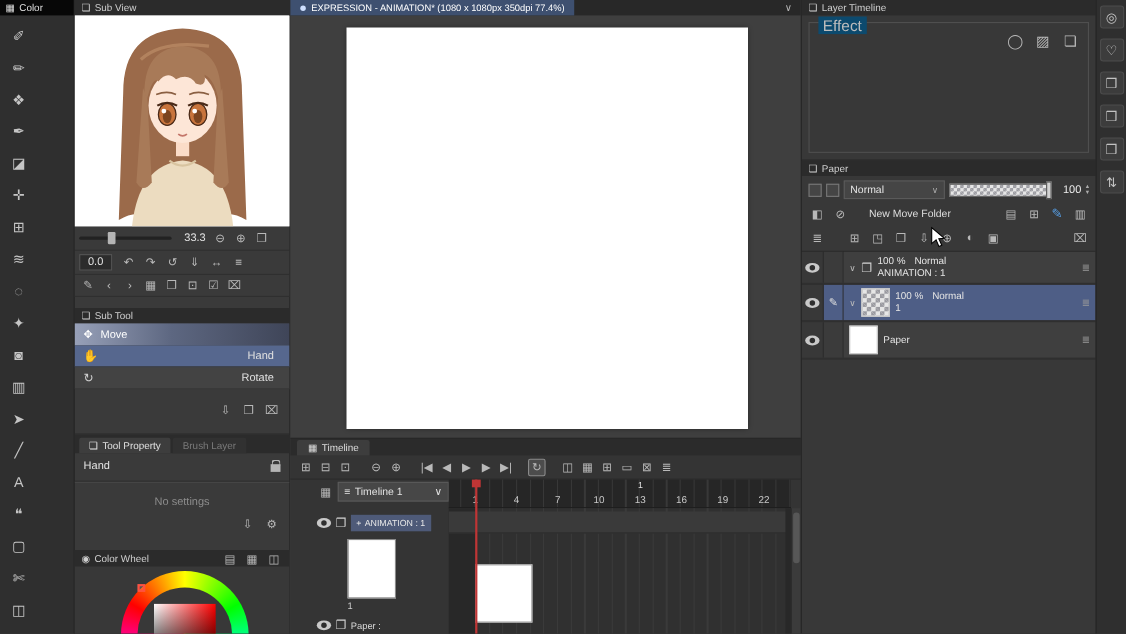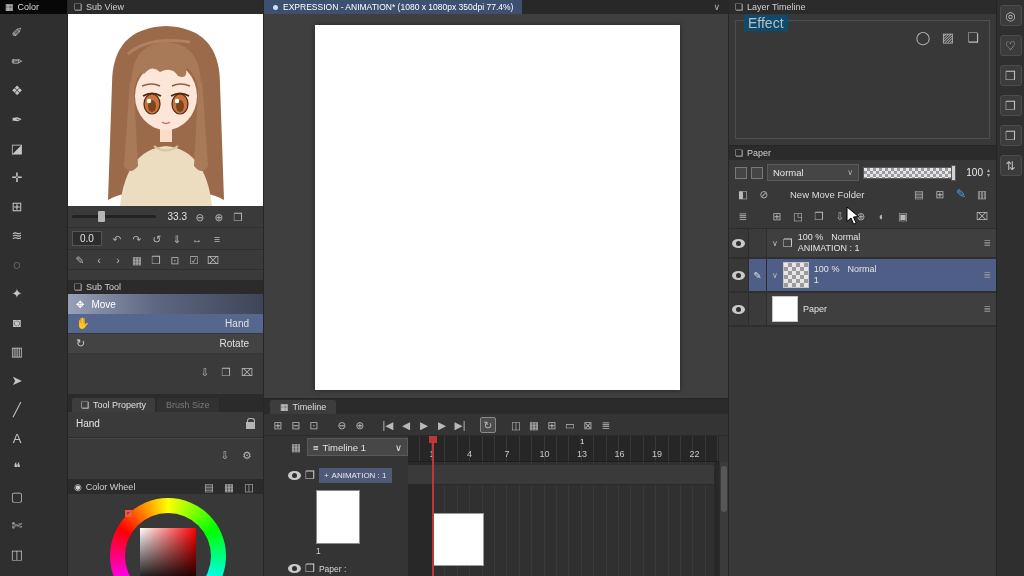--- a/index.html
+++ b/index.html
@@ -250,28 +250,29 @@
         </div>
     </div>
 
     <div id="toolprop">
       <div class="tp-tabs">
         <span class="tp-tab">
           <span>❏</span>
           <span>Tool Property</span>
         </span>
         <span class="tp-tab inactive">
-          <span>Brush Size</span>
+          <span>Brush Layer</span>
         </span>
       </div>
       <div id="tp-name-row">
         <span>Hand</span>
         <span style="margin-left:auto;" class="lock"></span>
       </div>
       <div id="tp-divider"></div>
+      <div id="no-settings">No settings</div>
       <div id="tp-footer">
           <span class="icon-btn">⇩</span>
           <span class="icon-btn">⚙</span>
         </div>
     </div>
 
     <div id="colorwheel">
       <div class="panel-h" id="cw-hdr">
         <span>◉</span>
         <span>Color Wheel</span>

